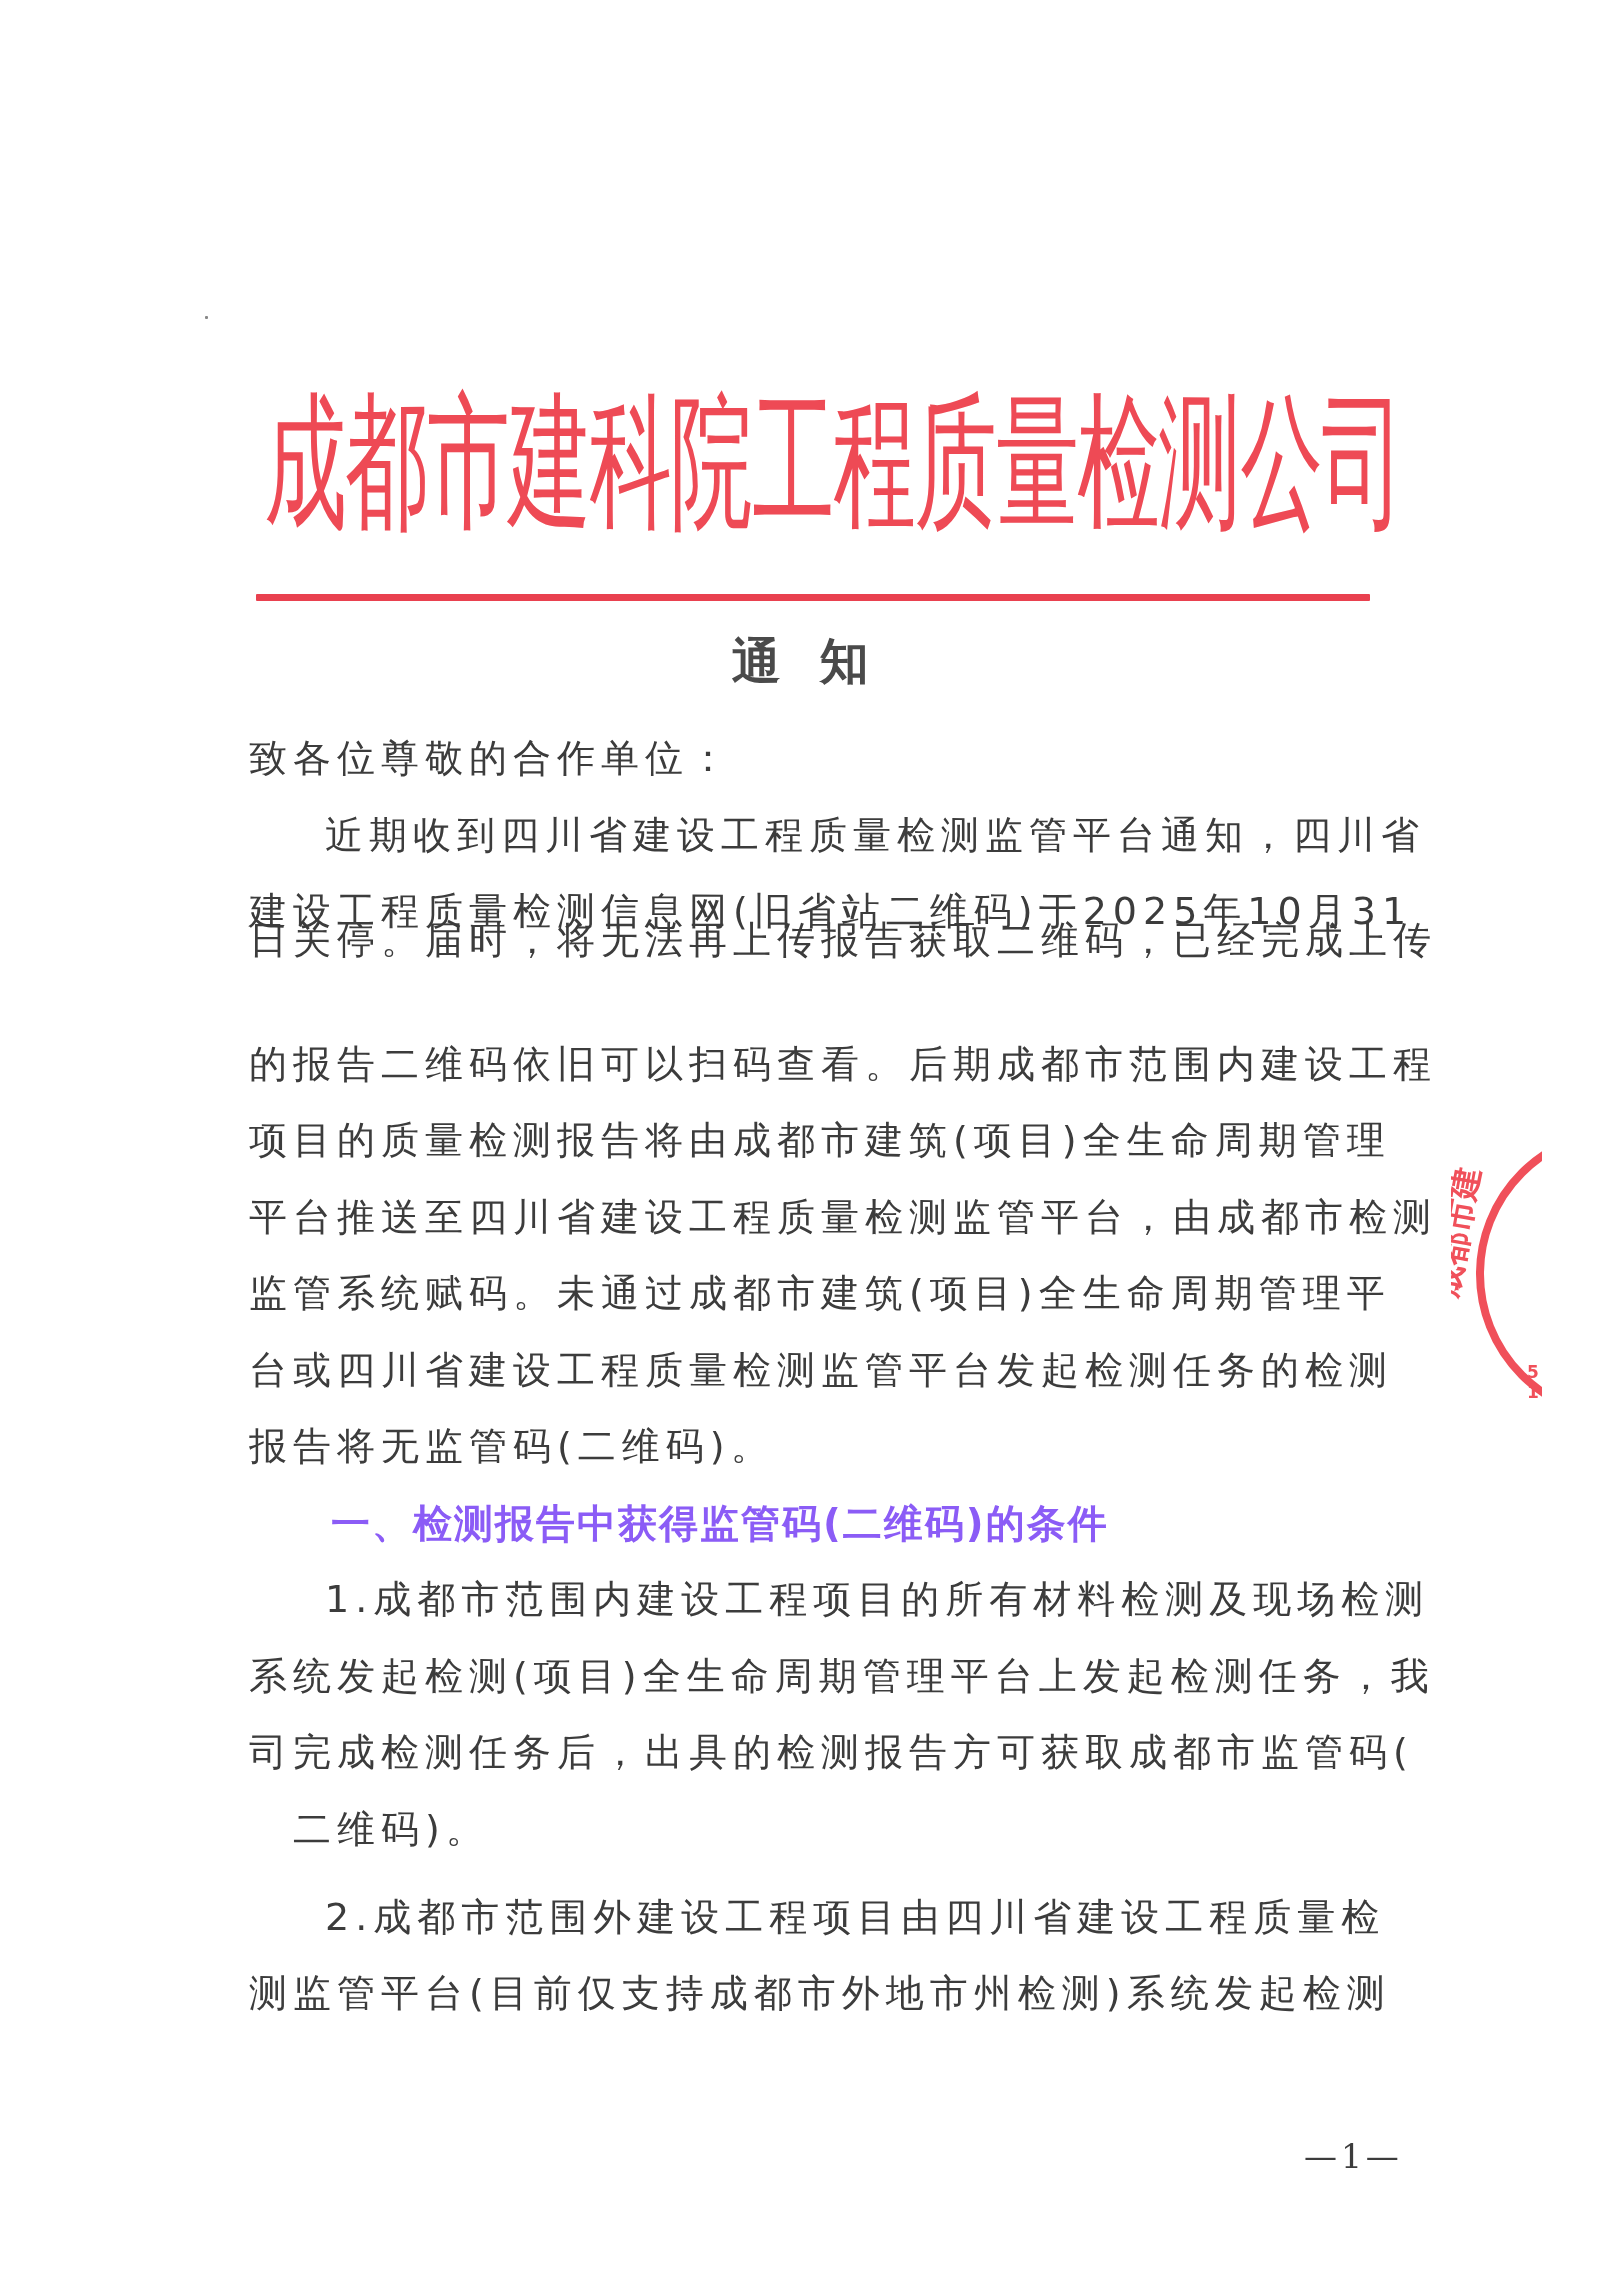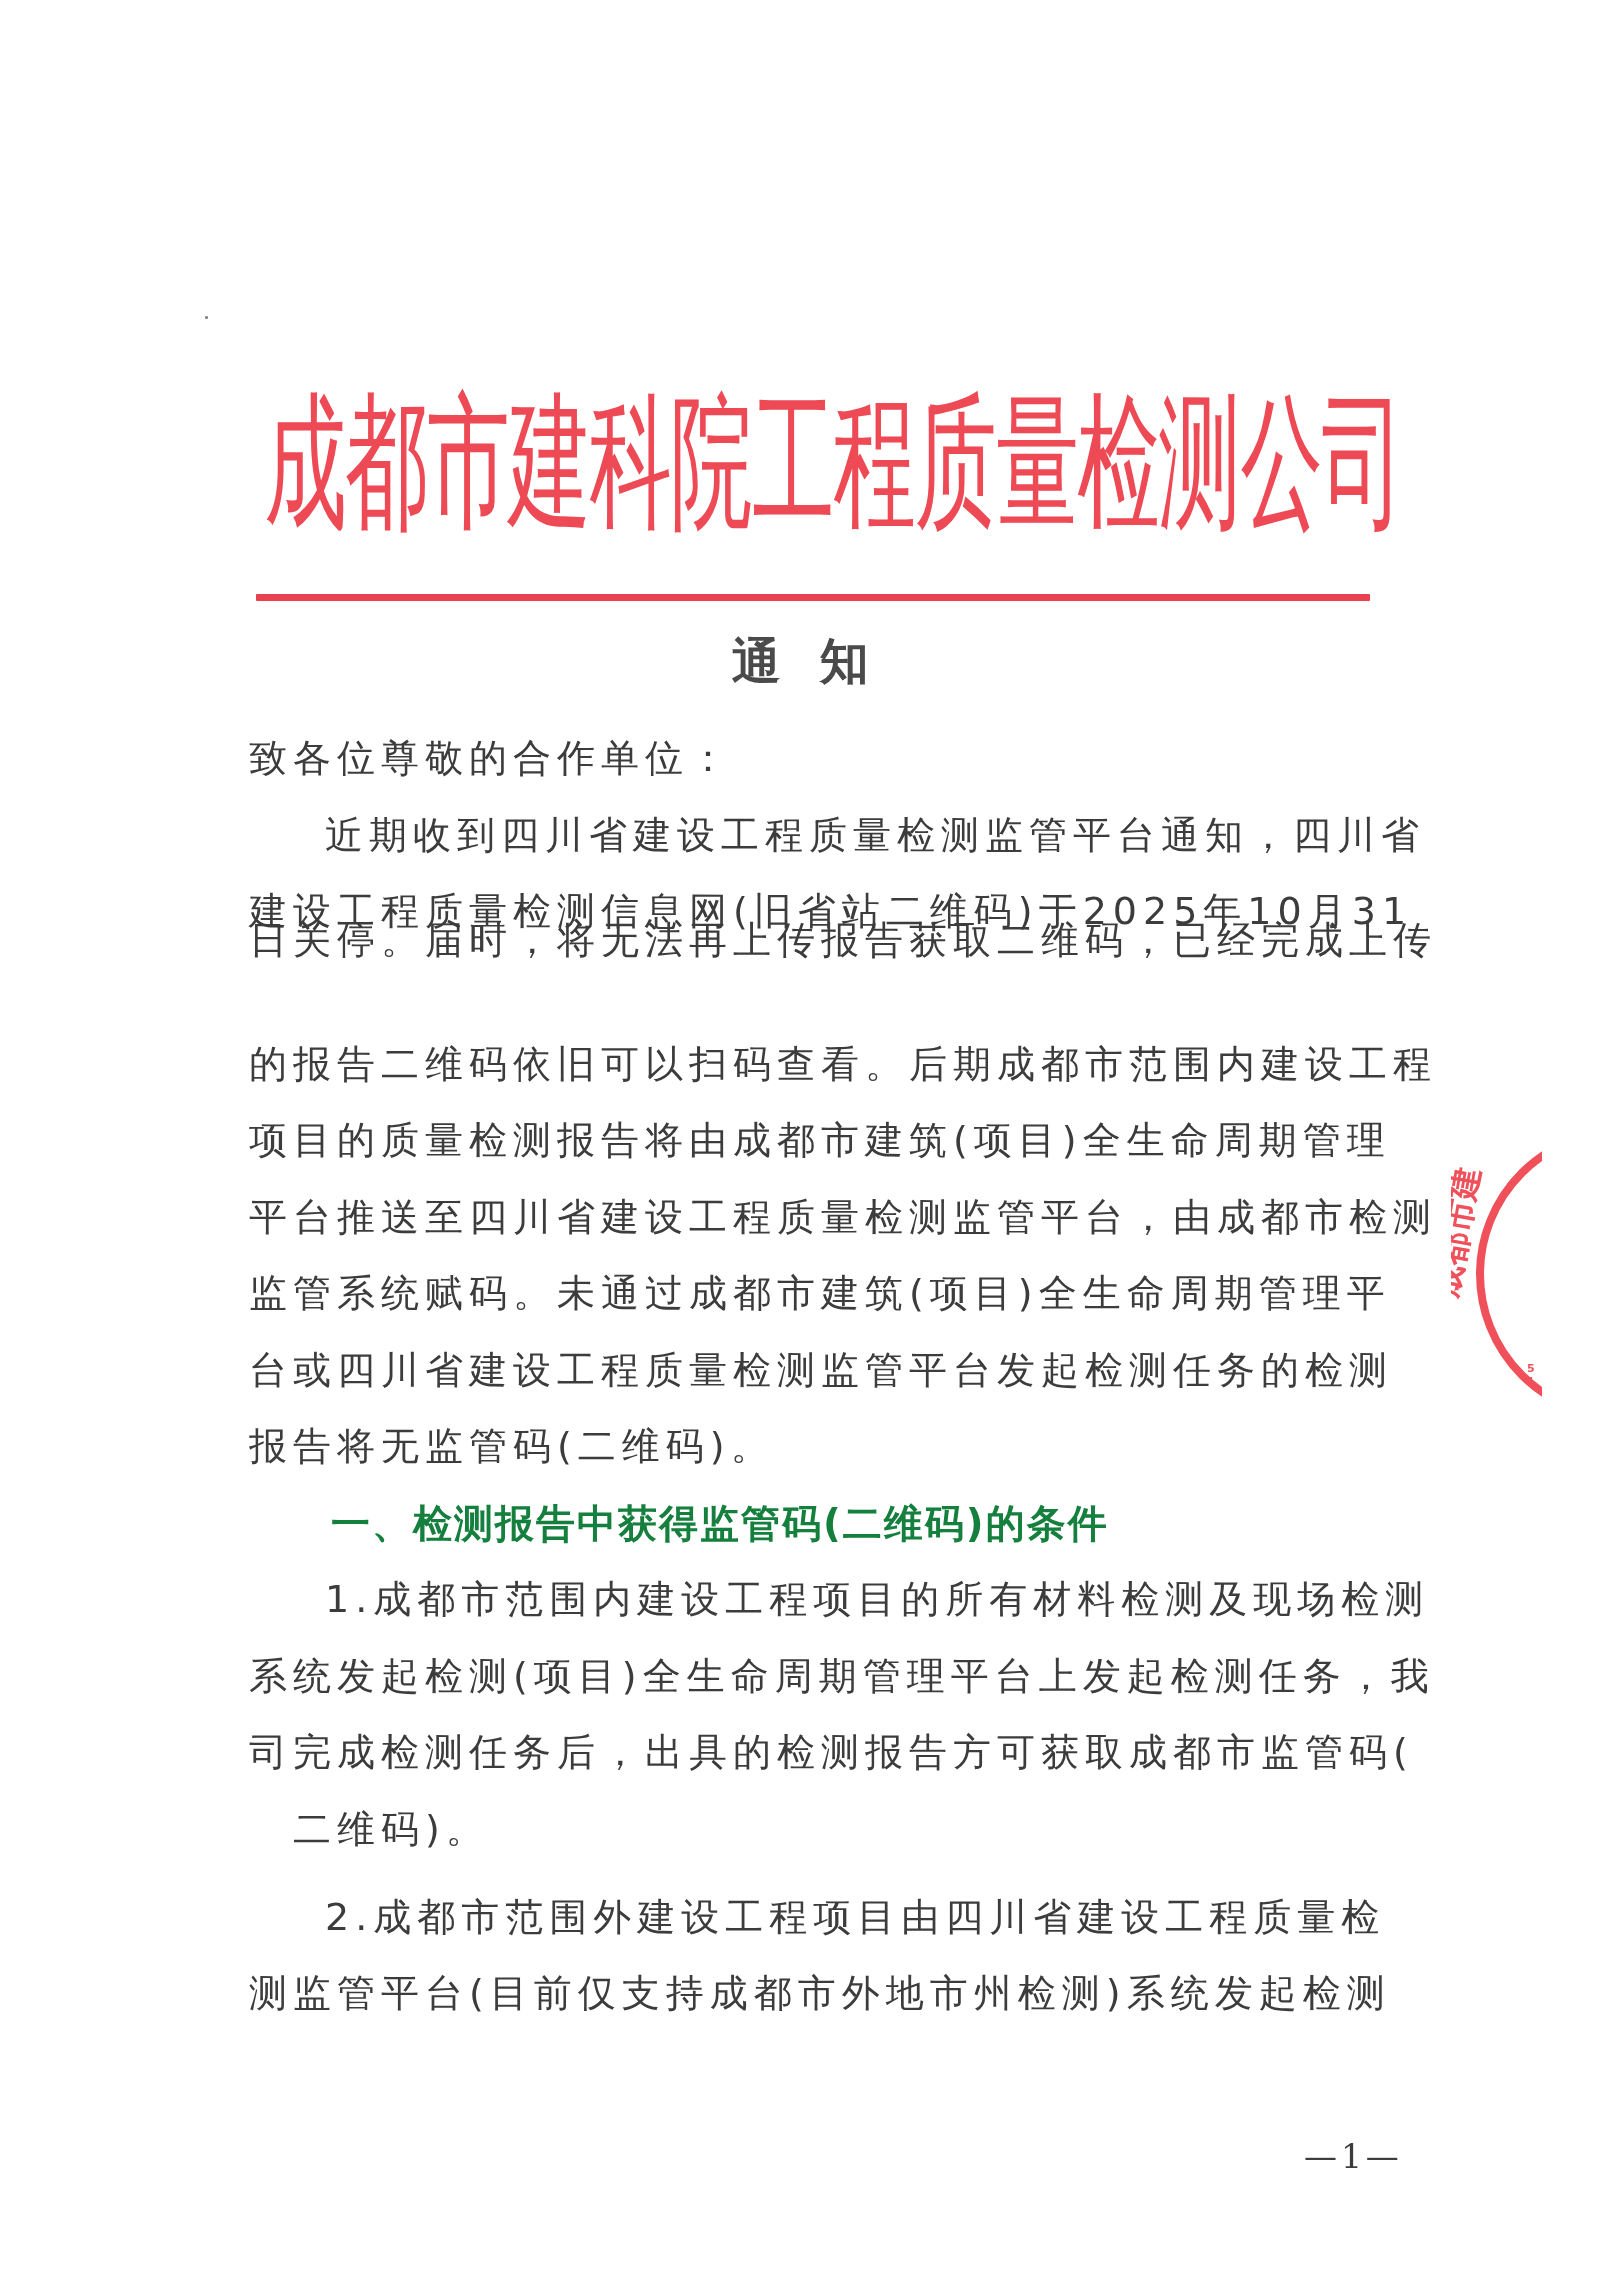--- a/index.html
+++ b/index.html
@@ -87,21 +87,21 @@
       left: 0;
       white-space: nowrap;
       height: 59px;
       line-height: 59px;
       letter-spacing: 6px;
     }
     .heading {
       font-weight: bold;
       font-size: 39px;
       letter-spacing: 2px;
-      color: #15803d;
+      color: #8b5cf6;
     }
     .stamp-clip {
       position: absolute;
       left: 1451px;
       top: 1117px;
       width: 91px;
       height: 314px;
       overflow: hidden;
     }
     .stamp-inner {
@@ -124,21 +124,21 @@
       color: #f0505a;
       font-weight: bold;
       transform: rotate(-80deg);
       transform-origin: 39px 108px;
       white-space: nowrap;
     }
     .stamp-digits {
       position: absolute;
       left: 76px;
       top: 245px;
-      font-size: 11px;
+      font-size: 17px;
       color: #f0505a;
       font-weight: bold;
     }
     .page-number {
       position: absolute;
       left: 1304px;
       top: 2137px;
       font-family: "DejaVu Serif", serif;
       font-size: 33px;
       line-height: 39px;

